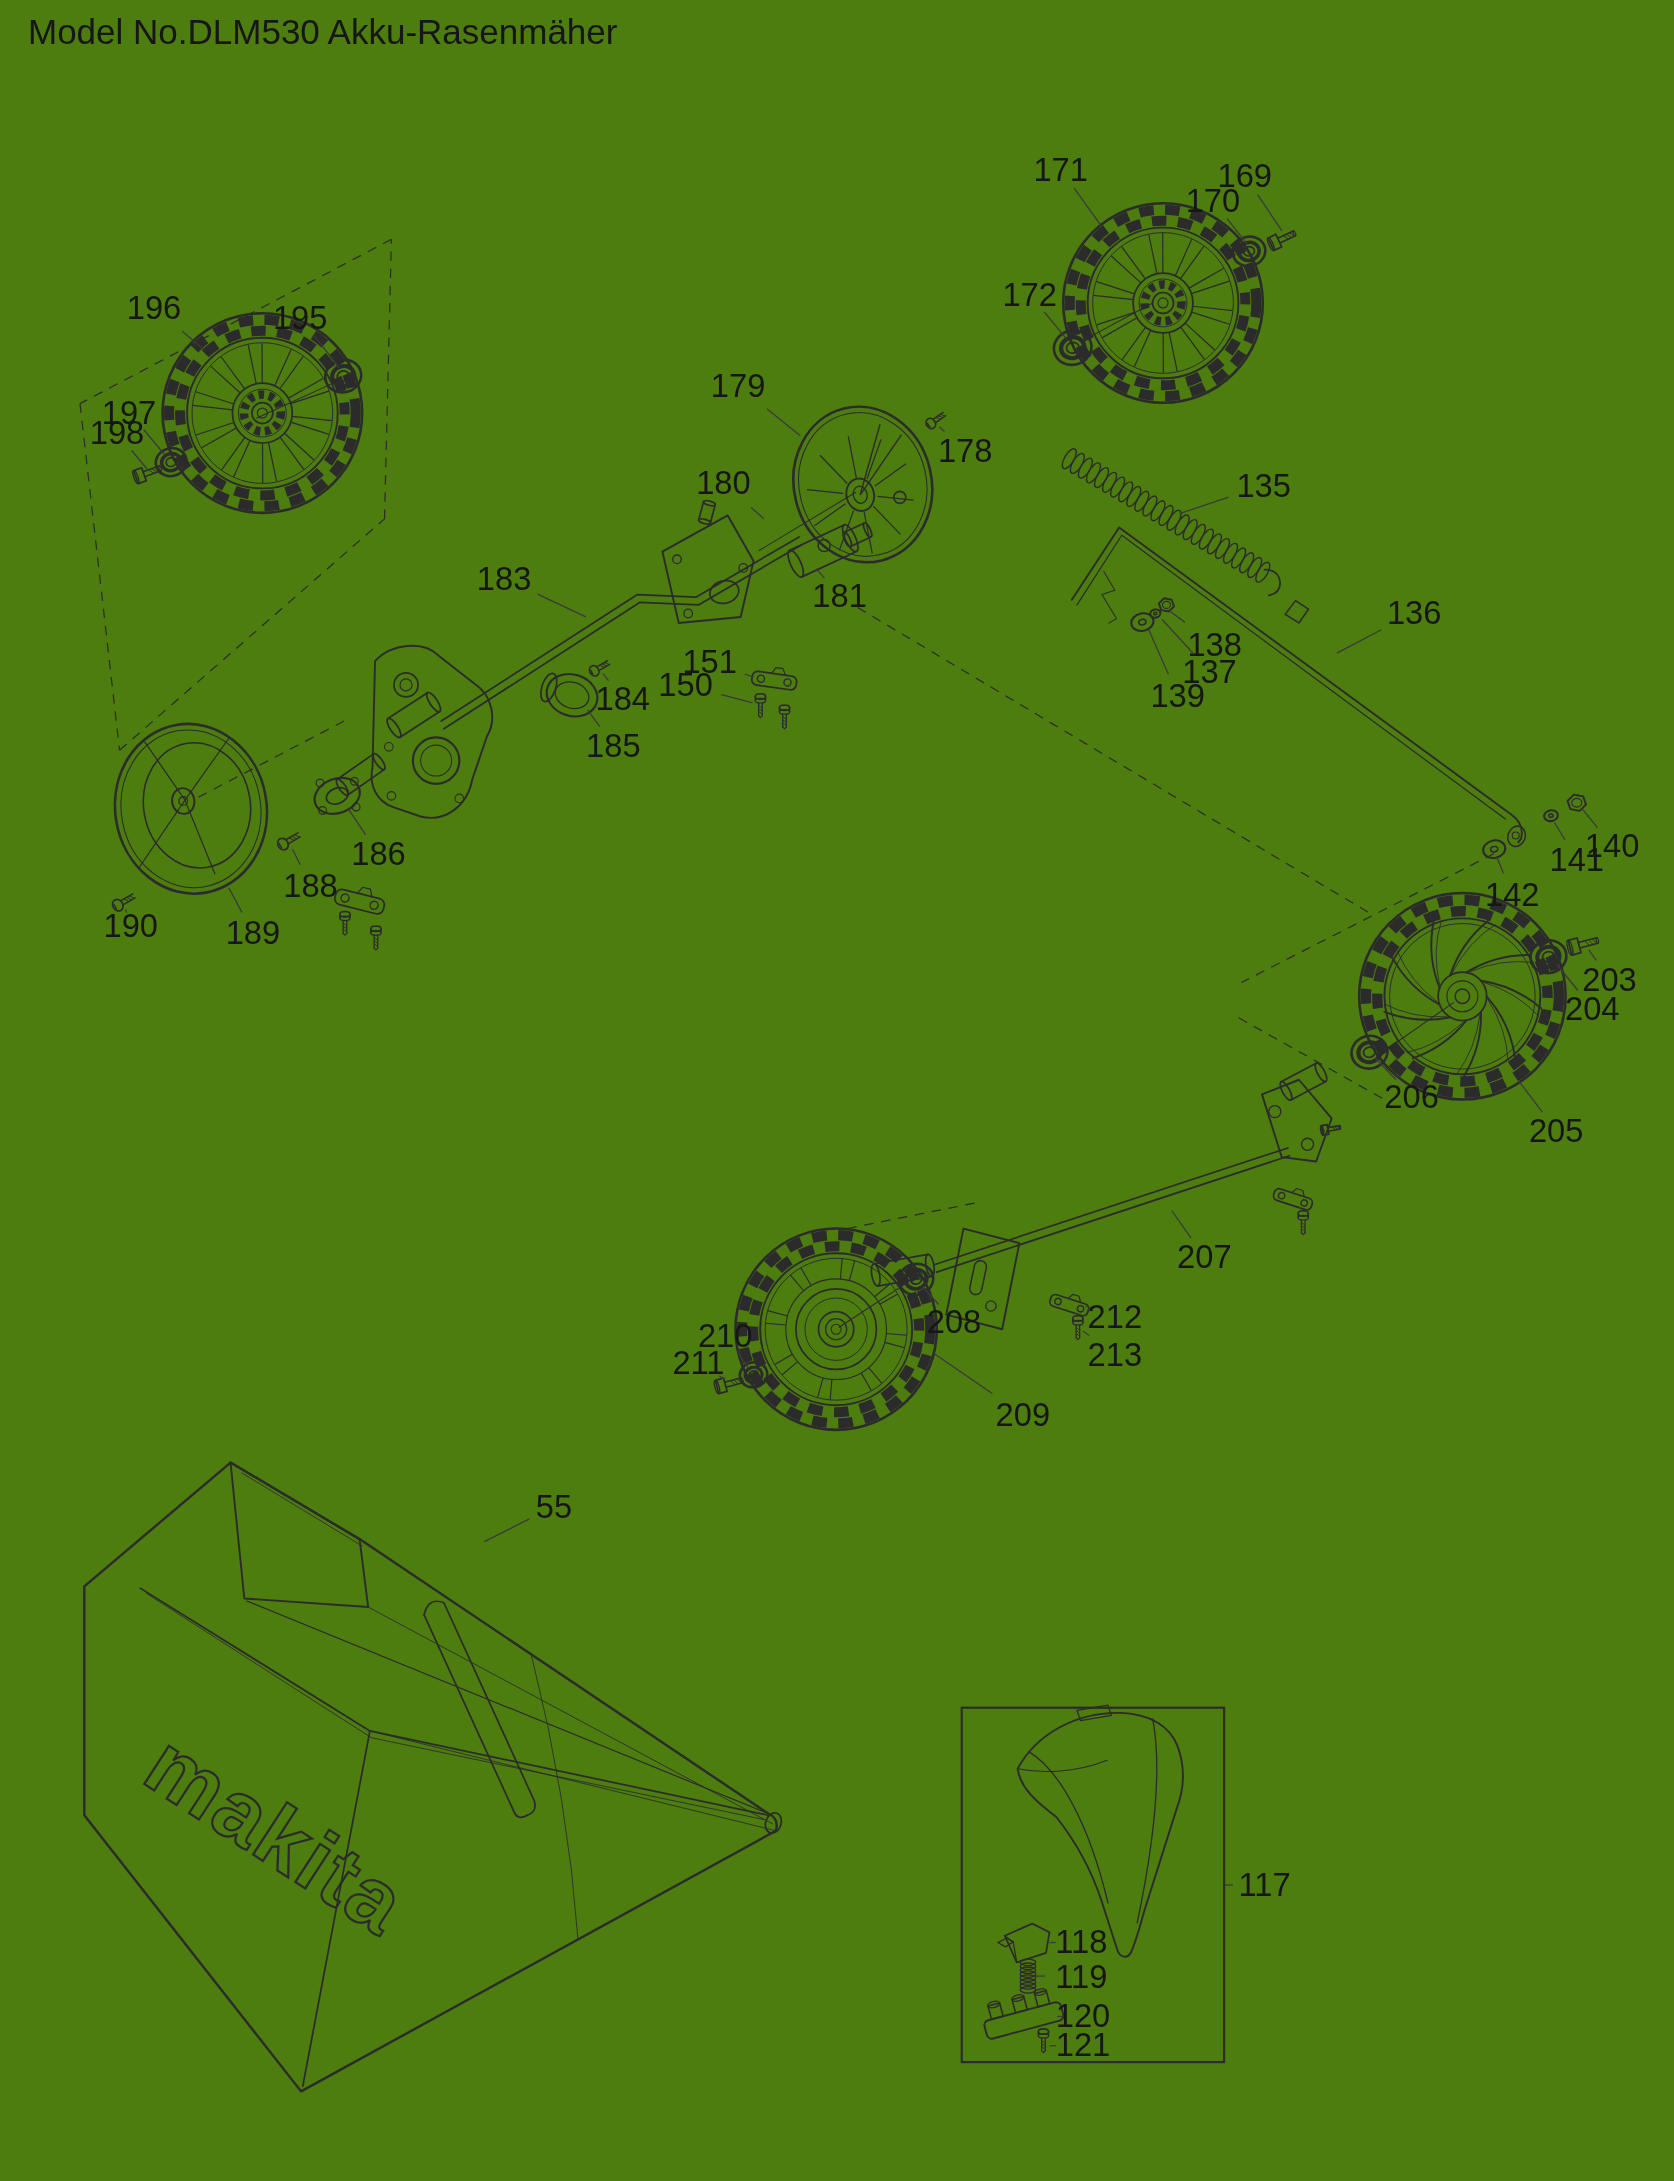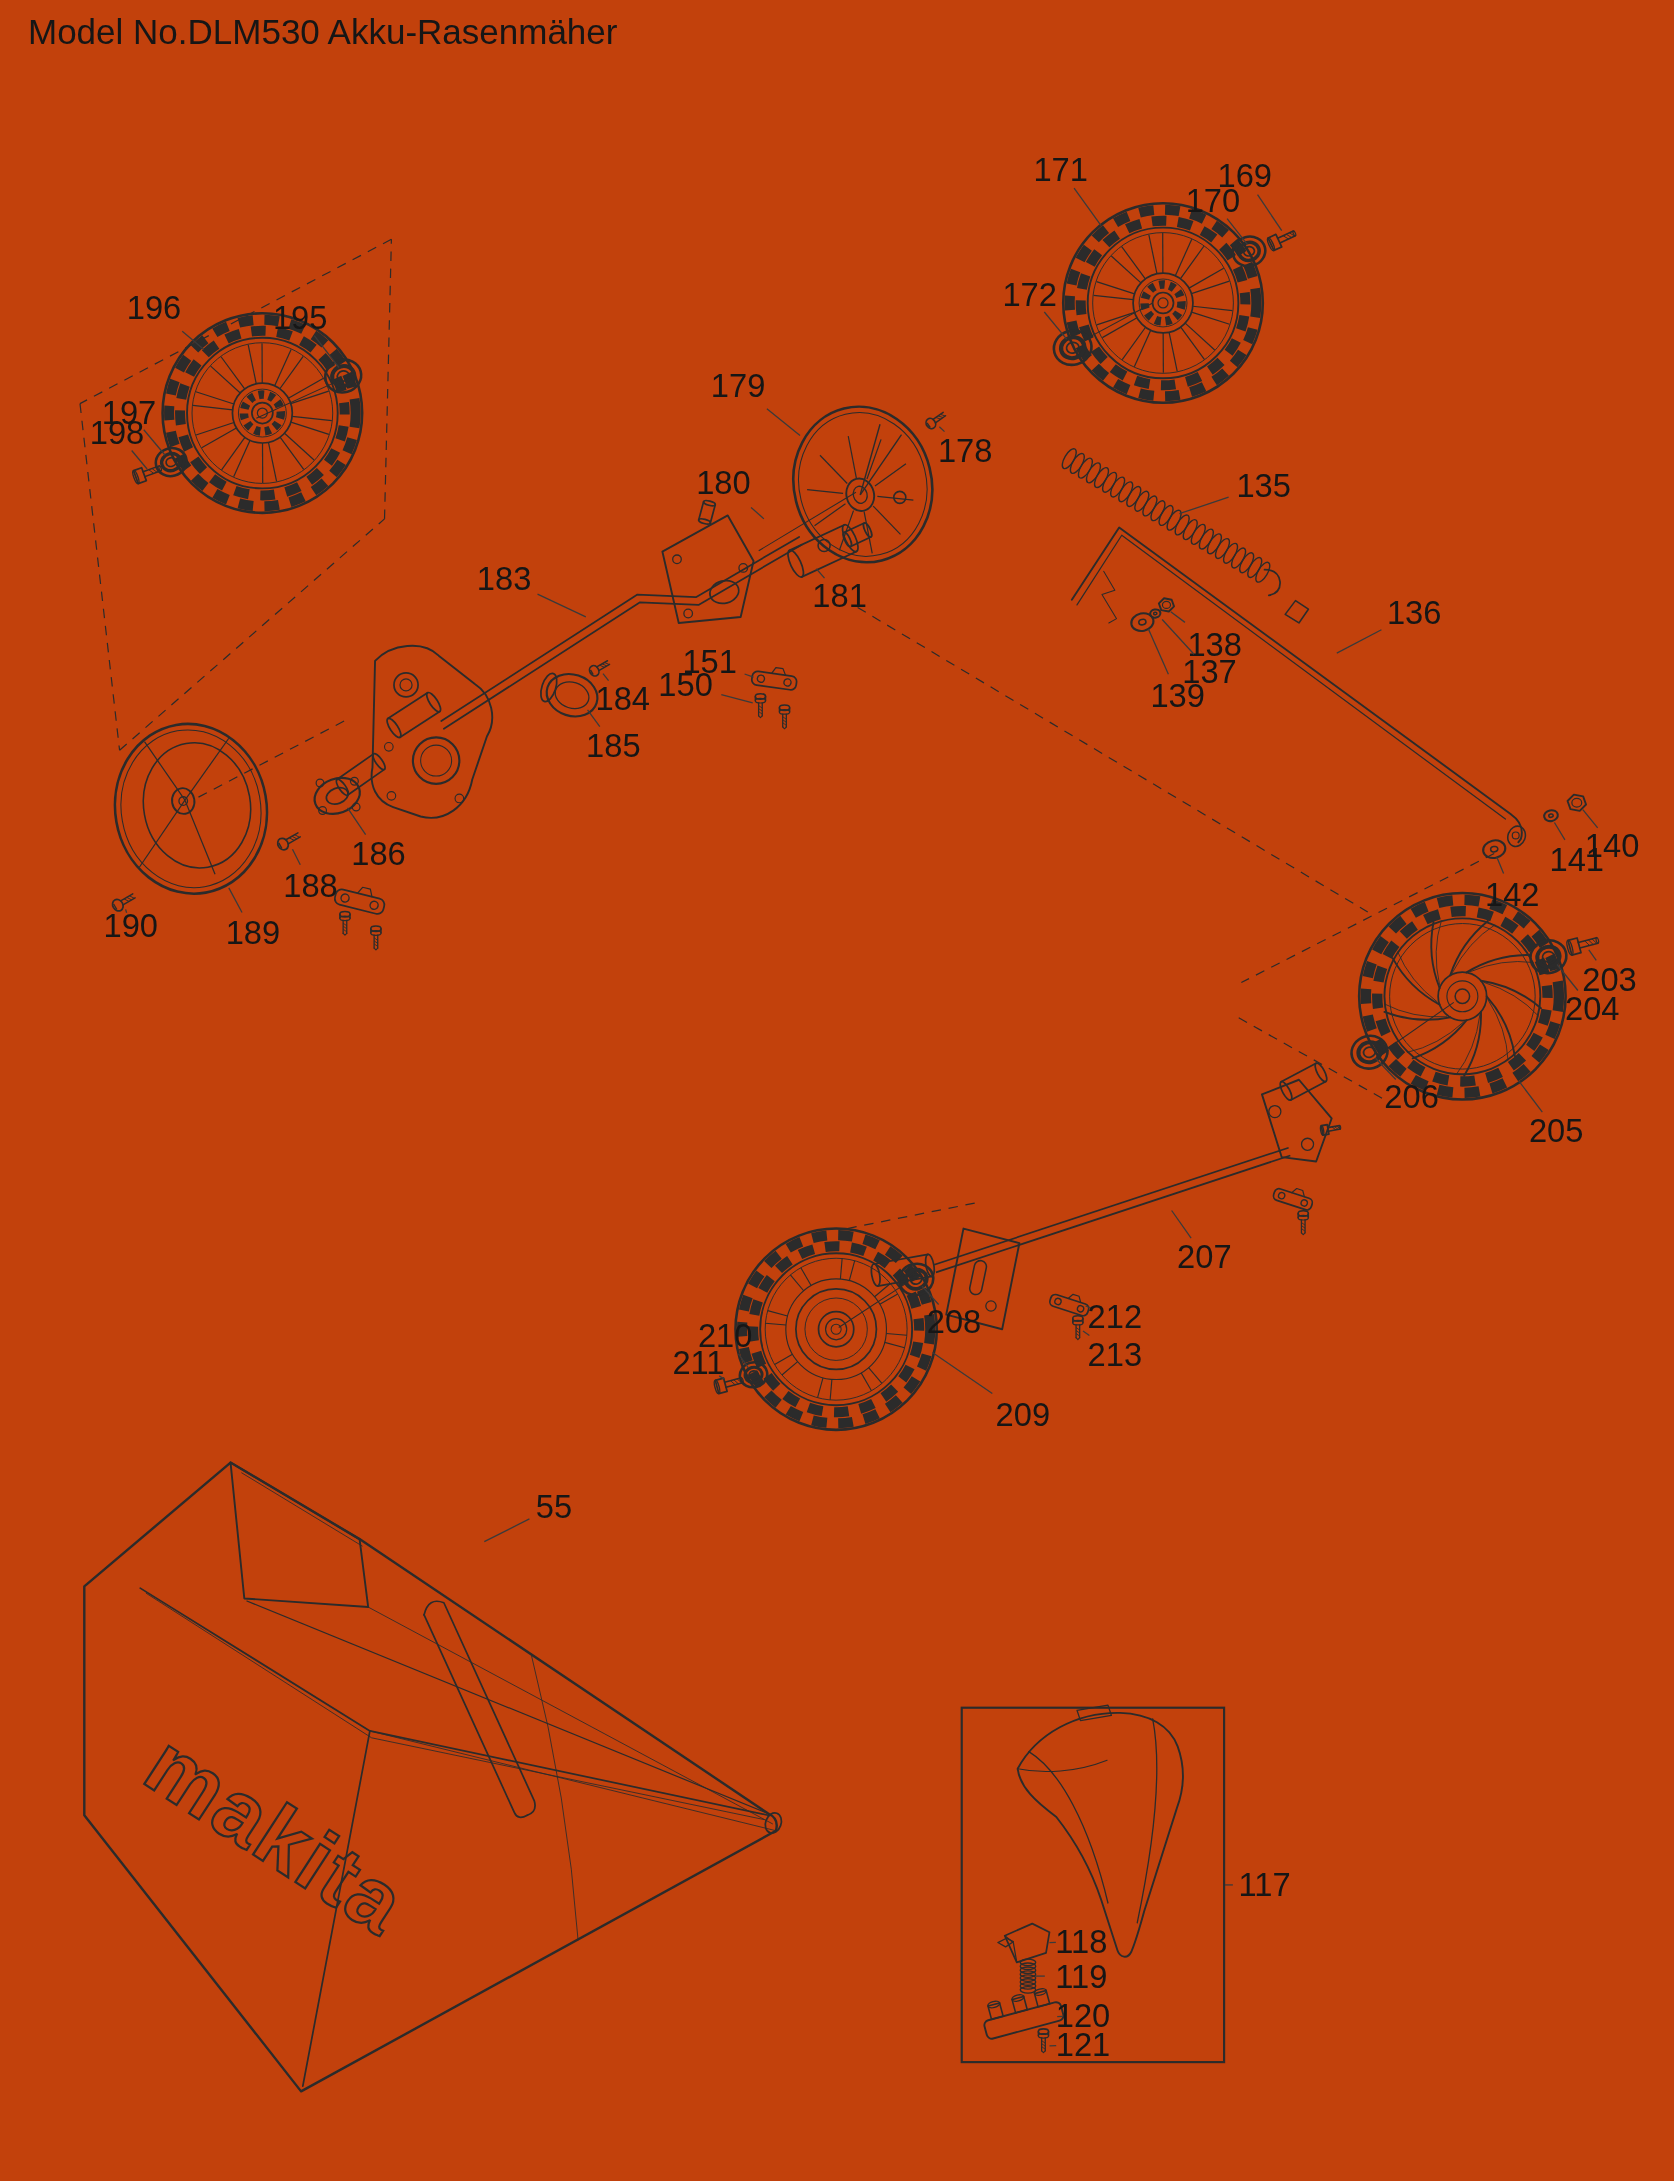--- a/index.html
+++ b/index.html
@@ -1,16 +1,16 @@
 <!DOCTYPE html>
 <html style="font-size:13.8px"><head>
 <meta charset="utf-8">
 <style>
   html,body{margin:0;padding:0;background:#fff;}
-  .page{position:relative;width:1674px;height:2181px;background:#c2410c;overflow:hidden;
+  .page{position:relative;width:1674px;height:2181px;background:#4d7c0f;overflow:hidden;
         font-family:"Liberation Sans", sans-serif;}
   .title{position:absolute;left:28px;top:12px;font-size:35px;color:#161616;
          letter-spacing:0px;white-space:nowrap;}
   svg.diagram{position:absolute;left:0;top:0;width:1674px;height:2181px;}
   svg.diagram text.callout{font-family:"Liberation Sans", sans-serif;font-size:38px;fill:#161616;}
   svg.diagram text.logo{font-family:"Liberation Sans", sans-serif;}
 </style>
 </head>
 <body>
 

